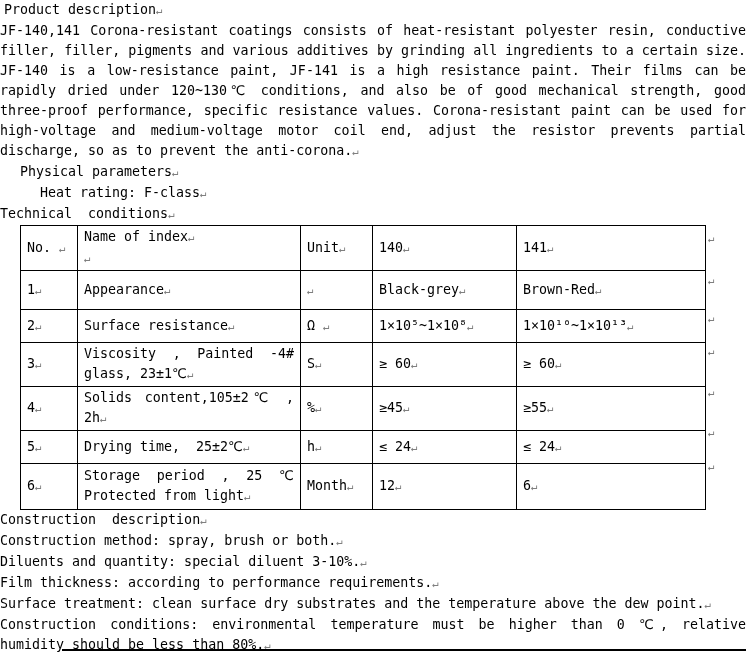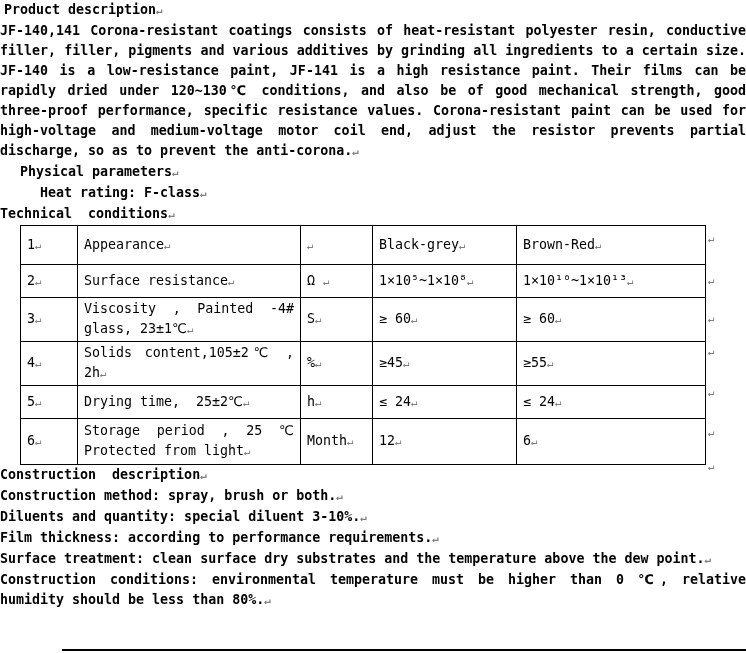--- a/index.html
+++ b/index.html
@@ -2,21 +2,21 @@
 <html><head>
 <meta charset="utf-8">
 <style>
   html,body{margin:0;padding:0;}
   body{
     width:746px;height:653px;background:#ffffff;color:#000;
     font-family:"DejaVu Sans Mono","DejaVu Sans",monospace;
     font-size:13.3px;line-height:20px;overflow:hidden;position:relative;
   }
   .doc{position:relative;width:746px;height:653px;}
-  p{margin:0;font-weight:bold;}
+  p{margin:0;}
   .pre{white-space:pre-wrap;}
   .para{text-align:justify;}
   .mark{color:#7f7f7f;font-size:11px;}
   .ind-product{padding-left:4px;}
   .ind-physical{padding-left:20px;}
   .ind-heat{padding-left:40px;}
   .ind-tech{}
   .tablewrap{position:relative;width:746px;}
   table.tech{
     border-collapse:collapse;table-layout:fixed;
@@ -56,20 +56,27 @@
   <div class="tablewrap">
     <table class="tech">
       <colgroup>
         <col style="width:57px">
           <col style="width:223px">
           <col style="width:72px">
           <col style="width:144px">
           <col style="width:189px">
       </colgroup>
       <tbody>
+        <tr class="r-head">
+          <td><span class="ct">No.</span> <span class="mark">↵</span></td>
+          <td class="col-name" style="vertical-align:top"><span class="ct">Name of index</span><span class="mark">↵</span><br><span class="mark">↵</span></td>
+          <td><span class="ct">Unit</span><span class="mark">↵</span></td>
+          <td><span class="ct">140</span><span class="mark">↵</span></td>
+          <td><span class="ct">141</span><span class="mark">↵</span></td>
+        </tr>
         <tr class="r-1">
           <td><span class="ct">1</span><span class="mark">↵</span></td>
           <td class="col-name"><span class="ct">Appearance</span><span class="mark">↵</span></td>
           <td><span class="ct"></span><span class="mark">↵</span></td>
           <td><span class="ct">Black-grey</span><span class="mark">↵</span></td>
           <td><span class="ct">Brown-Red</span><span class="mark">↵</span></td>
         </tr>
         <tr class="r-2">
           <td><span class="ct">2</span><span class="mark">↵</span></td>
           <td class="col-name"><span class="ct">Surface resistance</span><span class="mark">↵</span></td>

